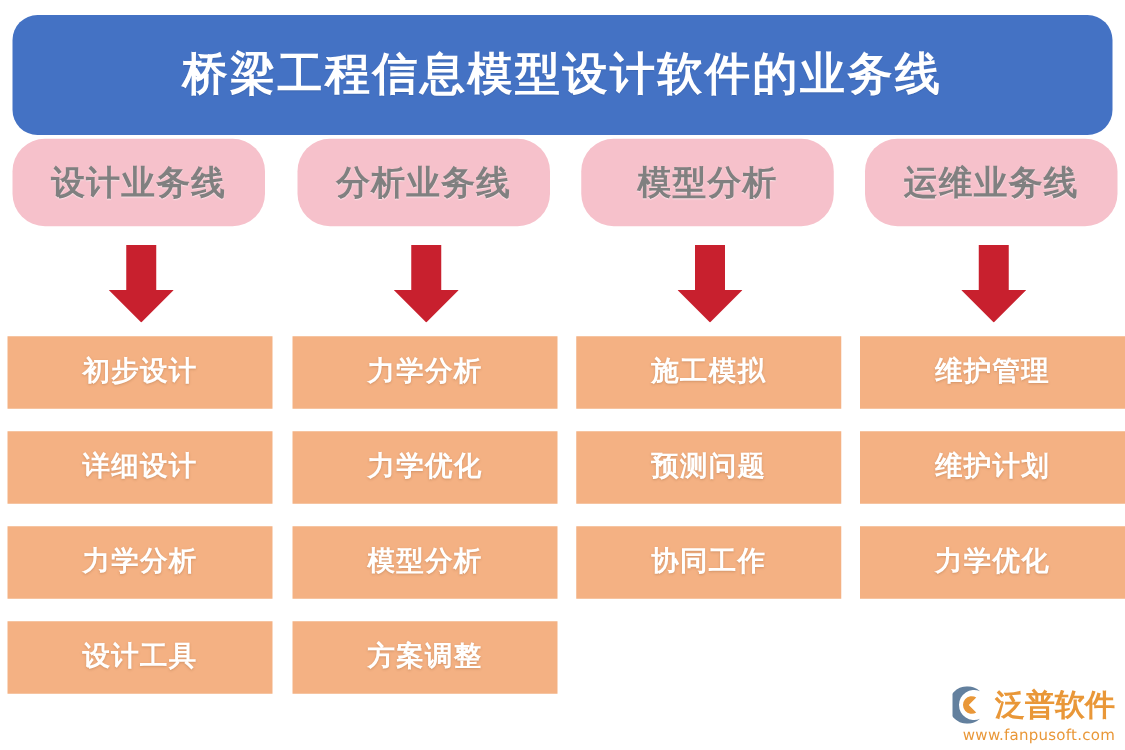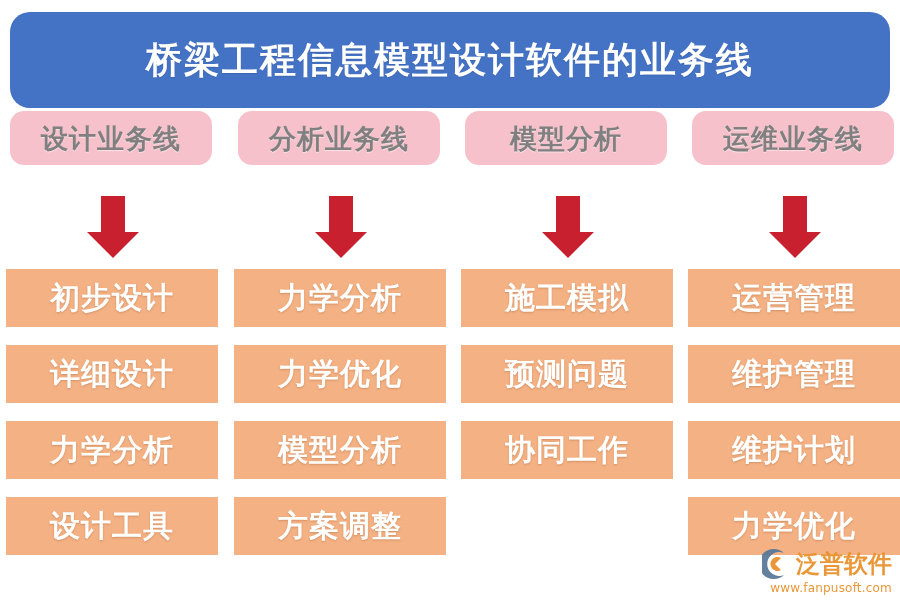--- a/index.html
+++ b/index.html
@@ -46,23 +46,23 @@
   }
   .column.c0 { left:6px; }
   .column.c1 { left:234px; }
   .column.c2 { left:461px; }
   .column.c3 { left:688px; }
 
   
   .pill {
     position:absolute;
     left:4px; top:11px;
-    width:202px; height:54px;
+    width:202px; height:70px;
     background:#F6C1CB;
-    border-radius:14px;
+    border-radius:26px;
     display:flex; align-items:center; justify-content:center;
   }
   .pill-label {
     color:#808080;
     font-size:27px;
     font-weight:bold;
     letter-spacing:1px;
     line-height:1;
     white-space:nowrap;
     text-shadow:0 1px 1px rgba(255,255,255,.55);
@@ -80,21 +80,21 @@
   
   .items { position:absolute; top:169px; left:0; width:212px; }
   .item {
     width:212px; height:58px;
     background:#F4B183;
     margin-bottom:18px;
     display:flex; align-items:center; justify-content:center;
   }
   .item-label {
     color:#ffffff;
-    font-size:30px;
+    font-size:22px;
     font-weight:bold;
     letter-spacing:1px;
     line-height:1;
     white-space:nowrap;
     text-shadow:0 1px 2px rgba(120,70,30,.28);
   }
 
   
   #watermark {
     position:absolute;
@@ -209,23 +209,20 @@
     <div class="column c3">
       <div class="pill">
         <span class="pill-label">运维业务线</span>
       </div>
       <div class="arrow">
         <svg viewBox="0 0 52 62" xmlns="http://www.w3.org/2000/svg">
           <polygon points="14,0 38,0 38,36 52,36 26,62 0,36 14,36" fill="#C8202E"></polygon>
         </svg>
       </div>
       <div class="items">
-        <div class="item">
-          <span class="item-label">运营管理</span>
-        </div>
         <div class="item">
           <span class="item-label">维护管理</span>
         </div>
         <div class="item">
           <span class="item-label">维护计划</span>
         </div>
         <div class="item">
           <span class="item-label">力学优化</span>
         </div>
       </div>

